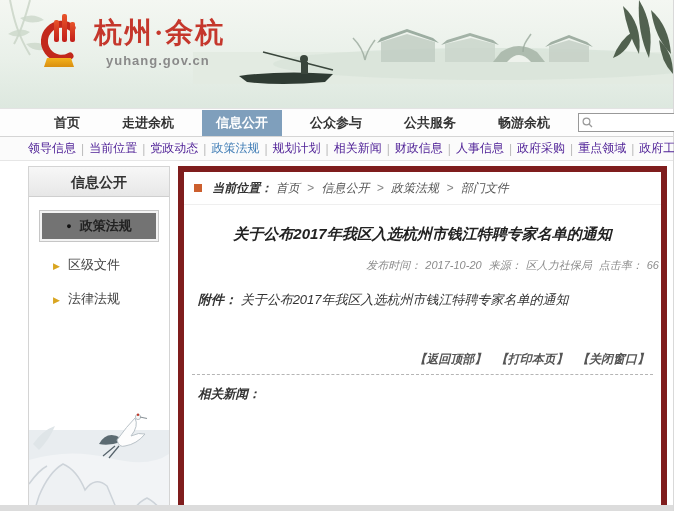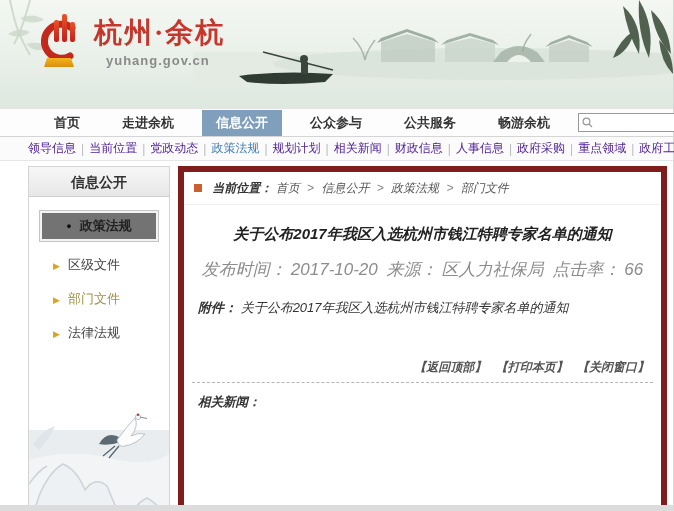--- a/index.html
+++ b/index.html
@@ -66,21 +66,21 @@
   .main-panel { flex:1; background:#fff; border:6px solid #7f1d1d; position:relative;font-style:italic; }
   .breadcrumb { padding:8px 10px 7px 10px; font-size:12px; color:#555;
     border-bottom:1px solid #efefef; }
   .crumb-square { display:inline-block; width:8px; height:8px; background:#cc5f2e;
     margin-right:7px; }
   .crumb-label { font-weight:bold; color:#333; }
   .crumb-link { color:#555; text-decoration:none; cursor:pointer; }
   .crumb-sep { color:#888; margin:0 4px; }
   .article-title { margin-top:20px; text-align:center; font-size:15px; font-weight:bold;
     color:#222; }
-  .article-meta { margin-top:14px; text-align:center; font-size:17px; color:#8c8c8c; }
+  .article-meta { margin-top:14px; text-align:right; font-size:11px; color:#8c8c8c; }
   .article-meta span { margin:0 2px; }
   .attachment { margin:18px 0 0 14px; font-size:13px; color:#333; }
   .attachment-label { font-weight:bold; }
   .attachment-link { color:#333; text-decoration:none; cursor:pointer; }
   .page-actions { margin:42px 12px 6px 0; text-align:right; font-size:12px; font-weight:bold; }
   .action-link { color:#555; text-decoration:none; margin-left:6px; cursor:pointer;text-align:right; }
   .dashed-divider { border-top:1px dashed #b5b5b5; margin:4px 8px 0 8px; }
   .related-label { margin:11px 0 0 14px; font-size:12.5px; font-weight:bold; color:#333; }
 </style>
 </head>
@@ -209,23 +209,20 @@
 
     <aside class="sidebar">
       <div class="sidebar-title">信息公开</div>
       <div class="category-box">
         <span class="bullet">●</span><span class="cat-label">政策法规</span>
       </div>
       <ul class="side-list">
         <li class="side-item">
           <span class="arrow">▶</span><span class="side-label">区级文件</span>
         </li>
-        <li class="side-item active">
-          <span class="arrow">▶</span><span class="side-label">部门文件</span>
-        </li>
         <li class="side-item">
           <span class="arrow">▶</span><span class="side-label">法律法规</span>
         </li>
       </ul>
       <svg class="side-art" width="140" height="128" viewBox="0 0 140 128">
         <rect x="0" y="30" width="140" height="98" fill="#f2f4f6"></rect>
         <path d="M0,60 Q40,48 80,58 T140,54 L140,30 L0,30 Z" fill="#e9edf0"></path>
         <g stroke="#cdd3d9" stroke-width="1.5" fill="#eef1f3">
           <path d="M0,128 L10,96 Q20,72 34,64 Q48,70 56,90 Q66,76 78,86 L88,110 L92,128 Z"></path>
           <path d="M96,128 Q104,104 118,98 Q130,104 140,122 L140,128 Z"></path>

